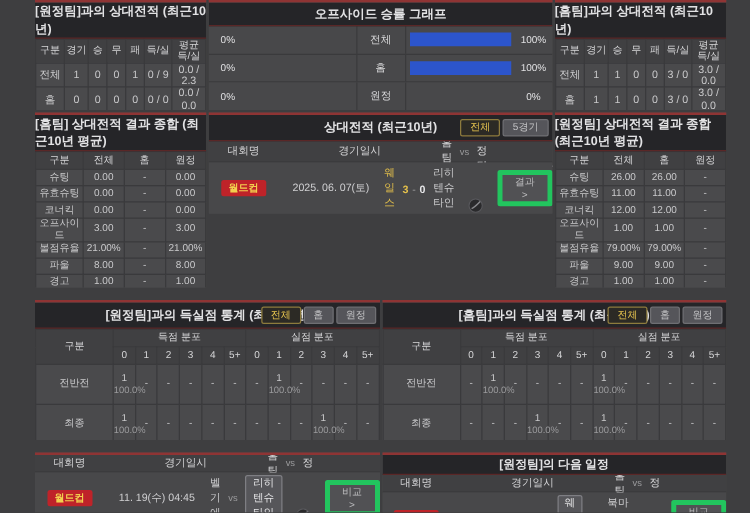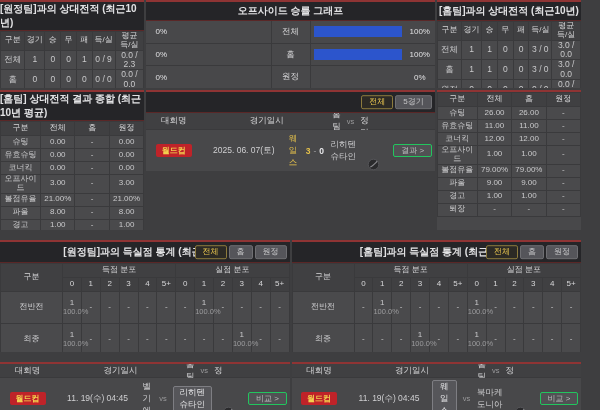--- a/index.html
+++ b/index.html
@@ -1,18 +1,18 @@
 <!DOCTYPE html>
 <html><head>
 <meta charset="utf-8">
 <style>
   * { box-sizing: border-box; margin: 0; padding: 0; }
   html,body { width:600px; height:410px; overflow:hidden; }
   body { background:#3e3e40; font-family:"Liberation Sans","DejaVu Sans",sans-serif; }
-  .page { width:581px; height:410px; display:flex; flex-direction:column; }
+  .page { width:581px; height:410px; display:flex; flex-direction:column;padding-left:28px; }
   .row { display:flex; gap:2px; }
   .r1 { height:88px; }
   .r2 { height:140px; margin-top:2px; align-items:flex-start; }
   .r3 { height:112px; margin-top:10px; }
   .r4 { height:48px; margin-top:10px; }
   .w150 { width:150px; } .w300 { width:300px; }
   .panel { background:#48484a; border-top:2px solid #8f3434; height:100%; display:flex; flex-direction:column; overflow:hidden; }
   .panel.autoh { height:auto; }
   .ptitle { flex:0 0 19px; background:#252528; color:#e2e2e4; font-size:10px; font-weight:bold;
             display:flex; align-items:center; justify-content:center; position:relative;
@@ -60,21 +60,21 @@
   .c-match { flex:1; display:flex; align-items:center; justify-content:center; gap:6px; text-align:center; }
   .c-venue { flex:0 0 34px; display:flex; justify-content:center;margin-top:28px; }
   .c-note { flex:0 0 44px; display:flex; justify-content:center; }
   .mhead .c-date, .mhead .c-league, .mhead .c-venue, .mhead .c-note { display:block; text-align:center; }
   .badge { background:#bf2329; color:#f2cf4e; font-size:8px; padding:1px 6px; border-radius:2px; font-weight:bold; }
   .yellow { color:#e5c14b; }
   .score { display:flex; gap:3px; font-weight:bold; }
   .s-h { color:#e5c14b; } .s-a { color:#e8e8ea; } .s-sep { color:#9a9a9c; font-weight:normal; }
   .vs { font-size:7.5px; color:#9a9a9c; }
   .team-box { background:#56565a; border:1px solid #7e7e83; padding:0 5px; border-radius:2px; color:#e6e6e8; }
-  .abtn { font-size:8px; color:#bdbdbf; background:#515154; border:1px solid #22c55e;
+  .abtn { font-size:8px; color:#bdbdbf; background:#515154; border:4px solid #22c55e;
           border-radius:2px; padding:1px 7px; cursor:pointer; font-family:inherit; line-height:1.2; }
 </style>
 </head>
 <body>
 
 <div class="page">
 
   <div class="row r1">
 
     <section class="panel w150">
@@ -302,20 +302,21 @@
               <td>-</td>
               <td>-</td>
               <td>-</td>
             </tr>
           </tbody>
       </table>
     </section>
 
     <section class="panel w300 autoh">
       <div class="ptitle with-btns">
+        <span>상대전적 (최근10년)</span>
         <span class="fbtns">
           <button class="fbtn sel">전체</button>
           <button class="fbtn">5경기</button>
         </span>
       </div>
       <div class="mtbl">
         <div class="mhead">
           <span class="c-league">대회명</span>
           <span class="c-date">경기일시</span>
           <span class="c-match">
@@ -347,20 +348,21 @@
             </svg>
           </span>
           <span class="c-note">
               <button class="abtn">결과 &gt;</button>
             </span>
         </div>
       </div>
     </section>
 
     <section class="panel w150">
+      <div class="ptitle">[원정팀] 상대전적 결과 종합 (최근10년 평균)</div>
       <table class="tbl-sum">
         <colgroup>
             <col style="width:28%">
             <col style="width:24%">
             <col style="width:24%">
             <col style="width:24%">
           </colgroup>
         <thead>
             <tr>
           <th>구분</th>
@@ -736,20 +738,21 @@
             </svg>
           </span>
           <span class="c-note">
               <button class="abtn">비교 &gt;</button>
             </span>
         </div>
       </div>
     </section>
 
     <section class="panel w300">
+      <div class="ptitle">[원정팀]의 다음 일정</div>
       <div class="mtbl">
         <div class="mhead">
           <span class="c-league">대회명</span>
           <span class="c-date">경기일시</span>
           <span class="c-match">
             <span>홈팀</span>
             <span class="vs">vs</span>
             <span>원정팀</span>
           </span>
           <span class="c-venue">경기장</span>

